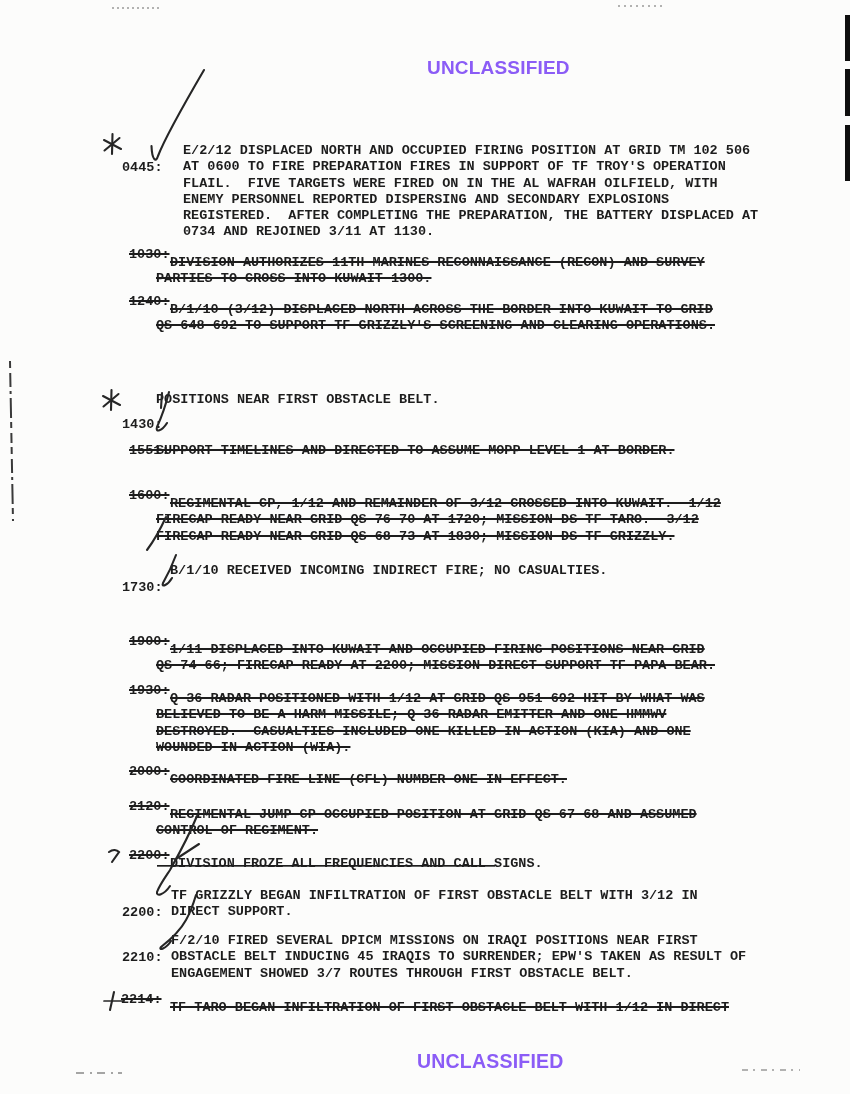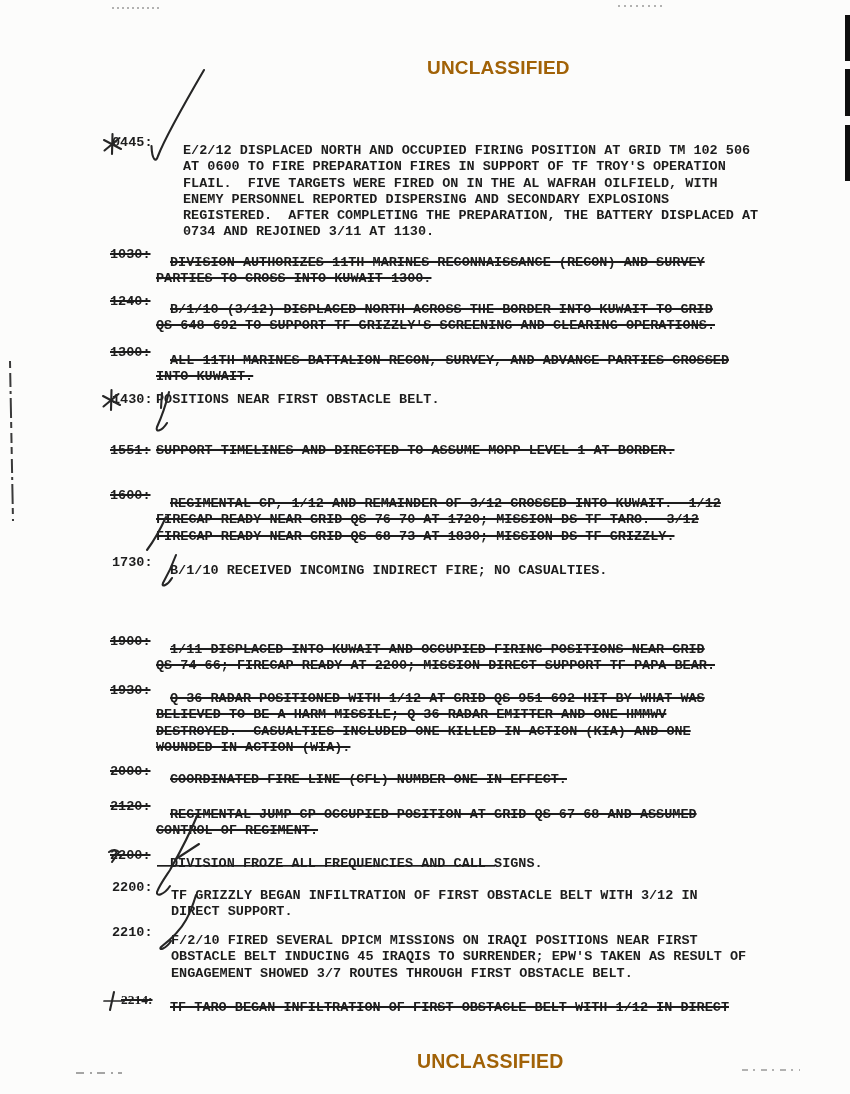--- a/index.html
+++ b/index.html
@@ -11,31 +11,31 @@
     font-family:"Liberation Mono","DejaVu Sans Mono",monospace;
     font-weight:700;
     color:#1d1d1d;
   }
   .classification{
     position:absolute;
     font-family:"Liberation Sans","DejaVu Sans",sans-serif;
     font-weight:700;
     font-size:19px;
     letter-spacing:0.2px;
-    color:#a16207;
+    color:#8b5cf6;
   }
   .classification.header{left:427px;top:57px;}
   .classification.footer{left:417px;top:1050px;font-size:19.5px;}
   .entry{
     position:absolute;left:0;right:0;
     font-size:13.5px;line-height:16.3px;
   }
-  .time{position:absolute;left:110px;top:0;white-space:pre;}
-  .entry.unstruck-time .time{left:112px;}
-  .entry.t2214 .time{left:121px;font-family:Liberation Serif, serif;}
+  .time{position:absolute;left:129px;top:0;white-space:pre;}
+  .entry.unstruck-time .time{left:122px;margin-top:25px;}
+  .entry.t2214 .time{left:121px;}
   .text{margin-left:156px;margin-right:40px;}
   .line{white-space:pre;}
   .line.first{text-indent:14px;margin-top:8px;}
   .blk .text{margin-left:183px;}
   .blk .line.first{text-indent:0;}
   .blk2 .text{margin-left:171px;}
   .blk2 .line.first{text-indent:0;}
   .struck .time,.struck .line{
     text-decoration:line-through;
     text-decoration-thickness:1.7px;
@@ -75,27 +75,20 @@
   </div>
 
   <div class="entry struck" style="top:294px">
     <span class="time">1240:</span>
     <div class="text">
       <div class="line first">B/1/10 (3/12) DISPLACED NORTH ACROSS THE BORDER INTO KUWAIT TO GRID</div>
       <div class="line">QS 648 692 TO SUPPORT TF GRIZZLY'S SCREENING AND CLEARING OPERATIONS.</div>
     </div>
   </div>
 
-  <div class="entry struck" style="top:345px">
-    <span class="time">1300:</span>
-    <div class="text">
-      <div class="line first">ALL 11TH MARINES BATTALION RECON, SURVEY, AND ADVANCE PARTIES CROSSED</div>
-      <div class="line">INTO KUWAIT.</div>
-    </div>
-  </div>
 
   <div class="entry unstruck-time" style="top:392px">
     <span class="time">1430:</span>
     <div class="text">
       <div class="line">POSITIONS NEAR FIRST OBSTACLE BELT.</div>
     </div>
   </div>
 
   <div class="entry struck" style="top:443px">
     <span class="time">1551:</span>

